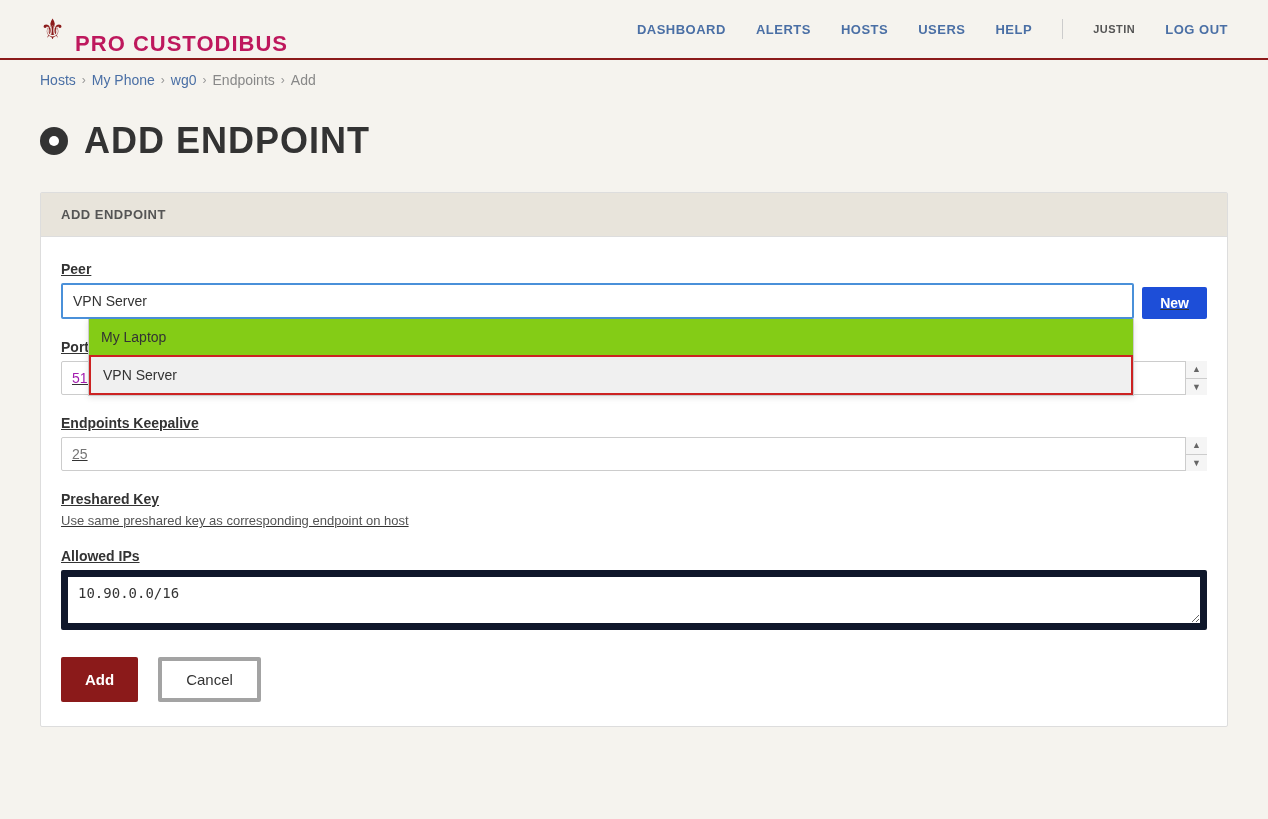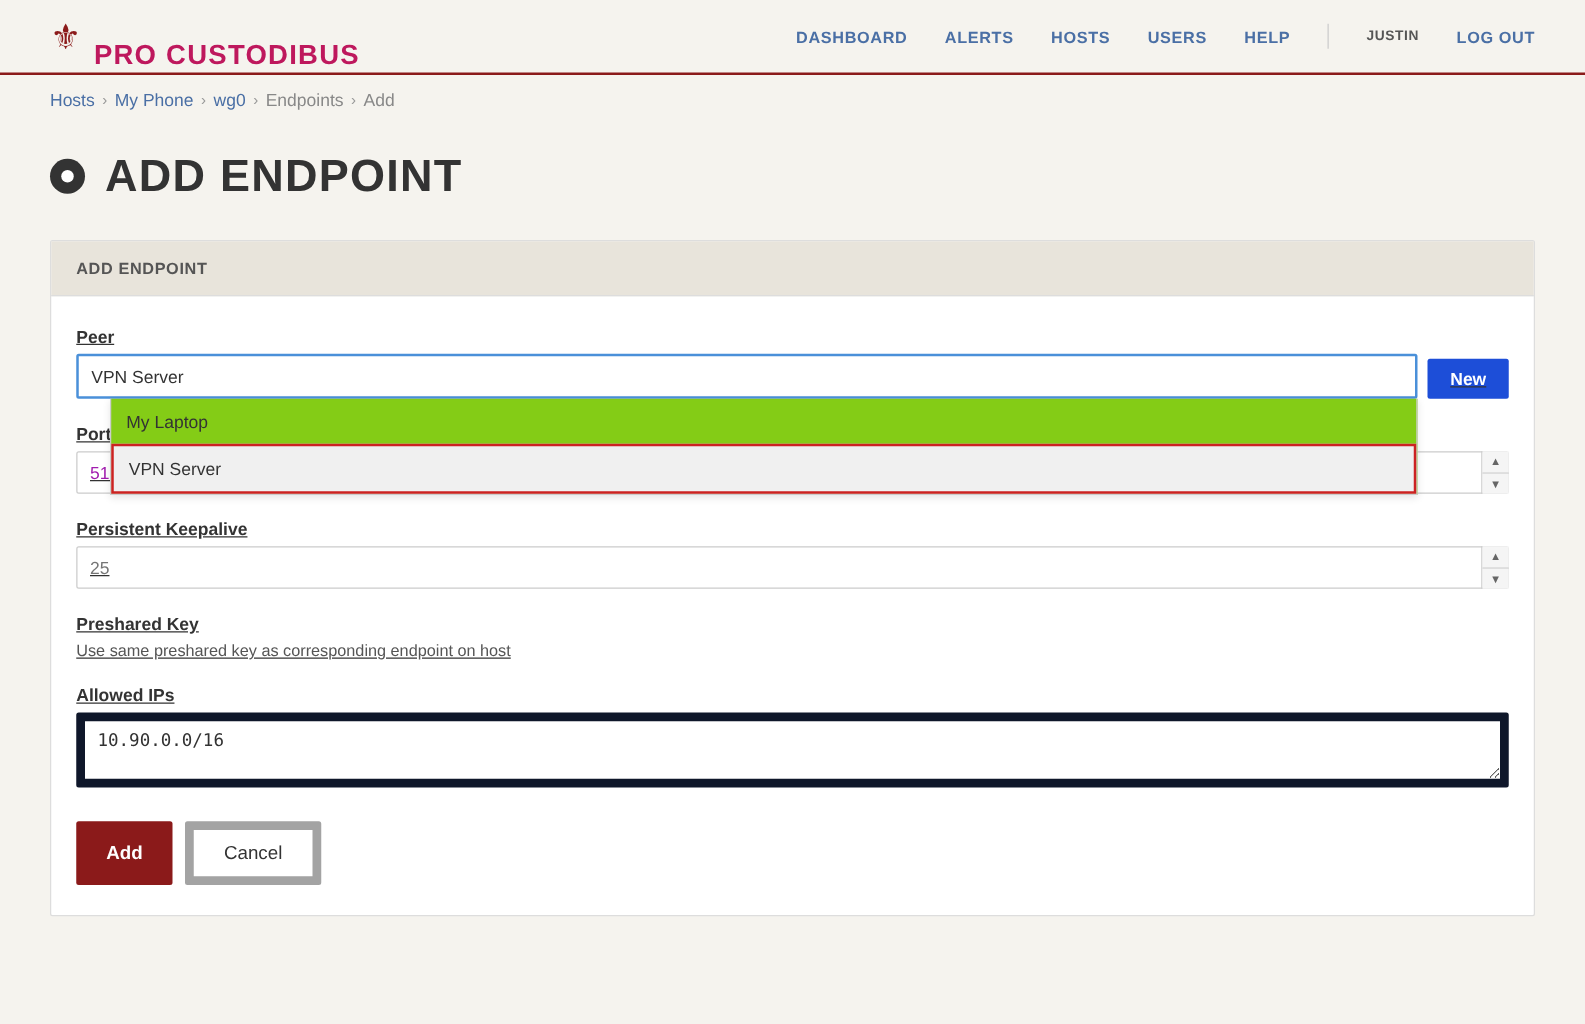--- a/index.html
+++ b/index.html
@@ -280,24 +280,25 @@
       border: none;
       border-radius: 2px;
       font-size: 15px;
       font-weight: bold;
       cursor: pointer;
     }
     .btn-cancel {
       padding: 10px 24px;
       background: white;
       color: #333;
-      border: 7px solid #a3a3a3;
+      border: 4px solid #a3a3a3;
       border-radius: 2px;
       font-size: 15px;
       cursor: pointer;
+      margin-left: 10px;
     }
   </style>
 </head>
 <body>
 
 <header class="header">
   <div class="header-logo">
     <span class="logo-icon">⚜</span>
     <span class="logo-text">PRO CUSTODIBUS</span>
   </div>
@@ -354,21 +355,21 @@
       <div class="number-input-wrapper">
         <input type="number" class="number-input" value="51820" style="">
         <div class="number-spinners">
           <button class="spinner-btn">▲</button>
           <button class="spinner-btn">▼</button>
         </div>
       </div>
     </div>
 
     <div class="form-group">
-      <label class="form-label">Persistent Keepalive</label>
+      <label class="form-label">Endpoints Keepalive</label>
       <div class="number-input-wrapper">
         <input type="number" class="number-input" placeholder="25" style="">
         <div class="number-spinners">
           <button class="spinner-btn">▲</button>
           <button class="spinner-btn">▼</button>
         </div>
       </div>
     </div>
 
     <div class="form-group">

